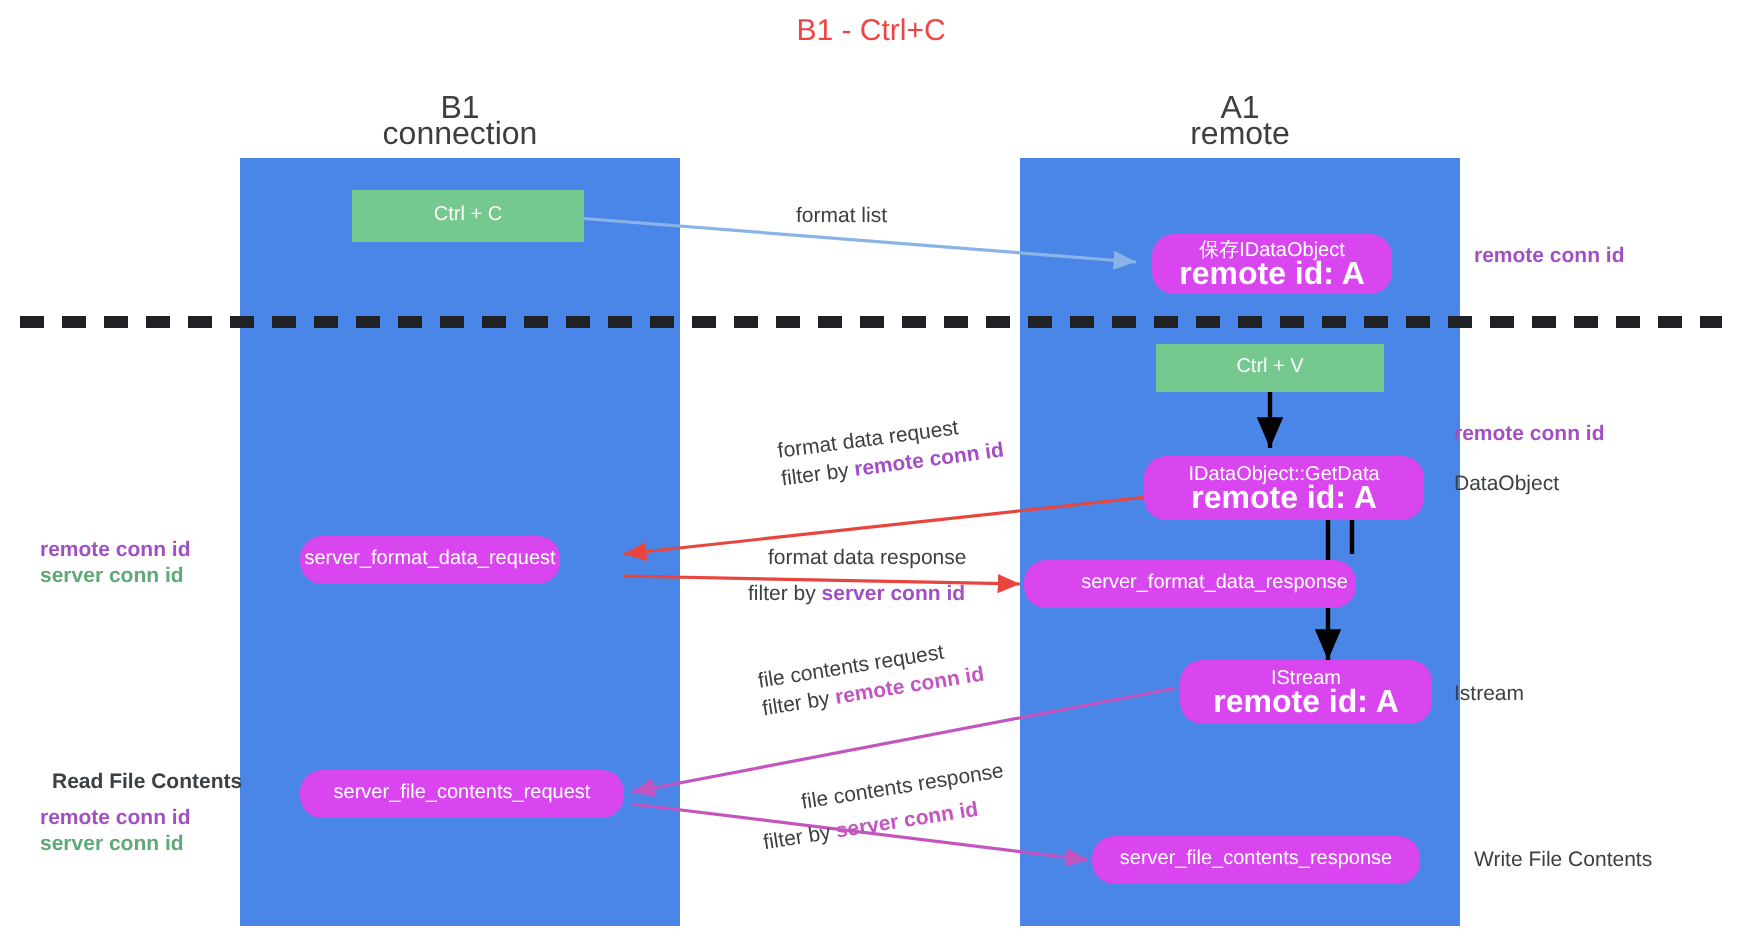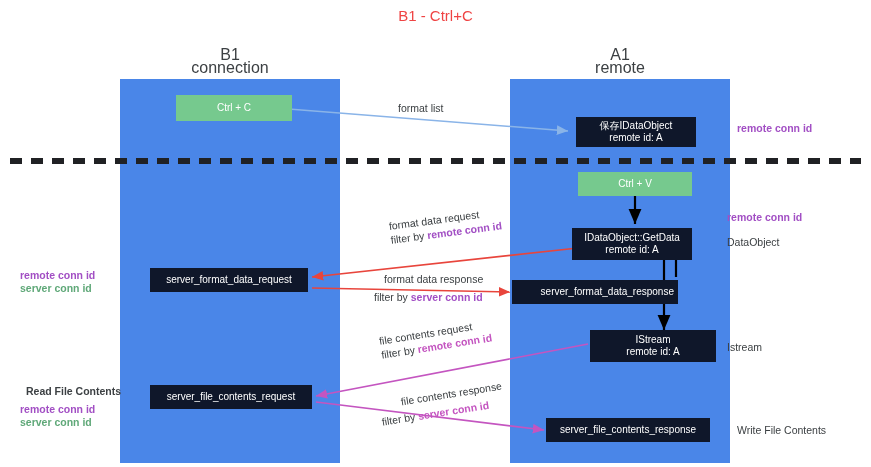--- a/index.html
+++ b/index.html
@@ -50,22 +50,22 @@
     flex-direction: column;
     align-items: center;
     justify-content: center;
     color: #ffffff;
     font-size: 10px;
     line-height: 12px;
     text-align: center;
     padding: 2px 4px;
   }
   .box.green { background: #76c98e; }
-  .box.orange { background: #0f172a; }
-  .box .l2 { font-size: 10px; }
+  .box.orange { background: #d946ef; border-radius: 11px; }
+  .box .l2 { font-size: 16px; font-weight: bold; }
 
   
   .note {
     font-size: 10.5px;
     line-height: 13px;
   }
   .note.purple { color: #a24fc4; font-weight: bold; }
   .note.green  { color: #5fa878; font-weight: bold; }
   .note.dark   { color: #3c4043; }
   .note.right  { text-align: left; }
@@ -152,26 +152,26 @@
 
   <div class="abs box orange" style="left:576px; top:117px; width:120px; height:30px;">
     <div>保存IDataObject</div>
     <div class="l2">remote id: A</div>
   </div>
 
   <div class="abs box green" style="left:578px; top:172px; width:114px; height:24px;">
     <div>Ctrl + V</div>
   </div>
 
-  <div class="abs box orange" style="left:572px; top:228px; width:120px; height:32px;">
+  <div class="abs box orange" style="left:572px; top:228px; width:140px; height:32px;">
     <div>IDataObject::GetData</div>
     <div class="l2">remote id: A</div>
   </div>
 
-  <div class="abs box orange" style="left:150px; top:268px; width:158px; height:24px;">
+  <div class="abs box orange" style="left:150px; top:268px; width:130px; height:24px;">
     <div>server_format_data_request</div>
   </div>
 
   <div class="abs box orange" style="left:512px; top:280px; width:166px; height:24px;align-items:flex-end;">
     <div>server_format_data_response</div>
   </div>
 
   <div class="abs box orange" style="left:590px; top:330px; width:126px; height:32px;">
     <div>IStream</div>
     <div class="l2">remote id: A</div>

